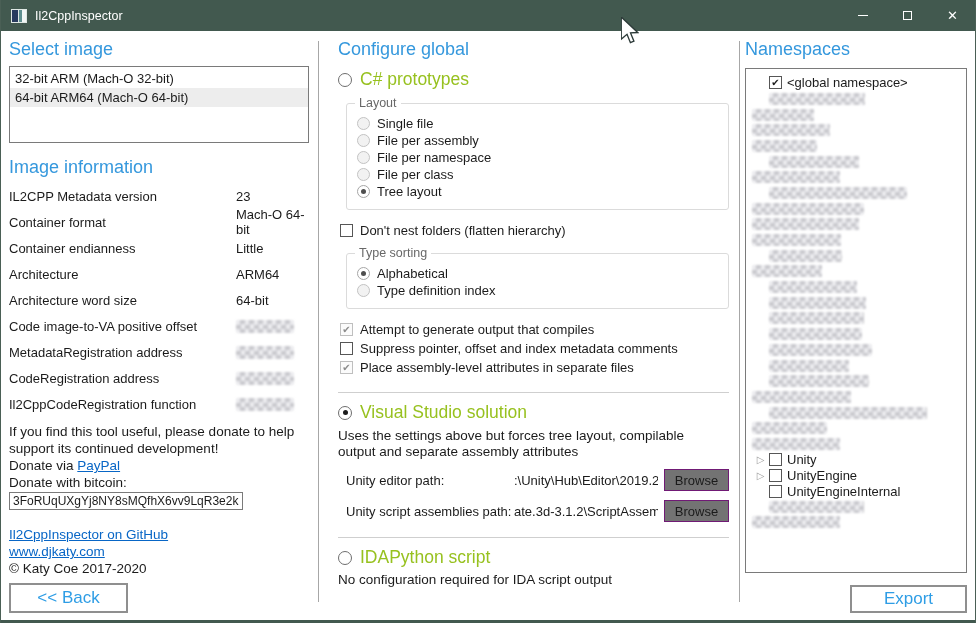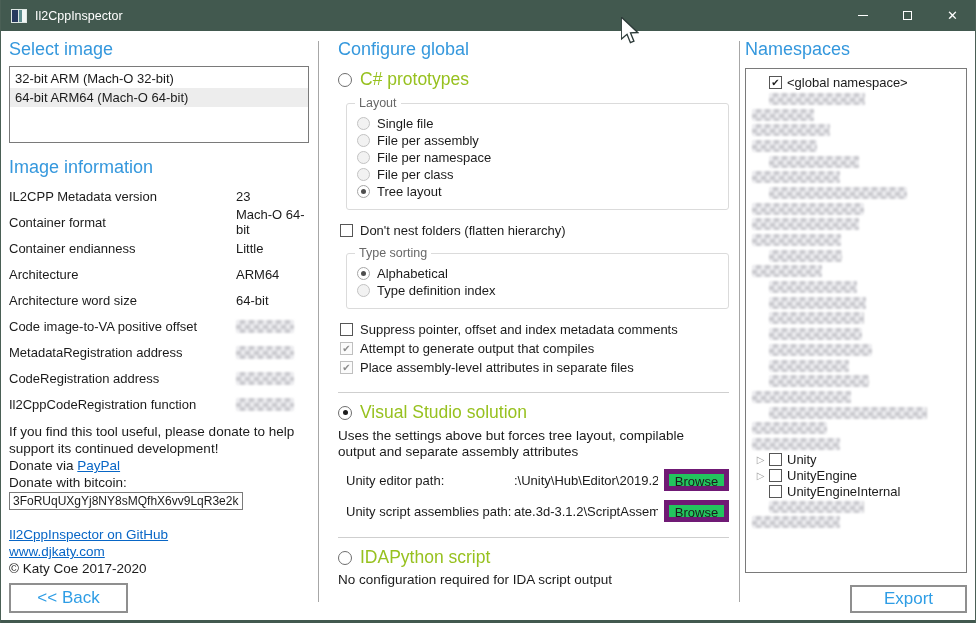--- a/index.html
+++ b/index.html
@@ -58,21 +58,21 @@
   .groupbox-label { position:absolute; top:-8px; left:8px; background:#fff; padding:0 4px; font-size:12.5px; color:#686868; }
   .opt-row { display:flex; align-items:center; gap:7px; height:17px; font-size:13px; }
   .cb-row { display:flex; align-items:center; gap:7px; height:19px; font-size:13px; }
   .flatten-row { margin:11px 0 0 2px;text-align:right; }
   .out-checks { margin:11px 0 0 2px; }
   .hr { border-top:1px solid #cfcfcf; margin-top:15px; }
   .vs-desc { font-size:13.5px; line-height:16px; margin-top:5px; width:382px; }
   .field-row { display:flex; align-items:center; margin:9px 0 0 8px; }
   .field-label { width:168px; flex:none; font-size:13px; }
   .field-value { flex:1; text-align:right; font-size:13px; white-space:nowrap; overflow:hidden; margin-right:6px; }
-  .browse-btn { width:65px; height:22px; background:#22c55e; border:5px solid #701a75; font-family:"Liberation Sans",sans-serif; font-size:13px; color:#1b1b1b; cursor:pointer; flex:none; }
+  .browse-btn { width:65px; height:22px; background:#737373; border:1px solid #701a75; font-family:"Liberation Sans",sans-serif; font-size:13px; color:#1b1b1b; cursor:pointer; flex:none; }
   .ida-desc { font-size:13.5px; margin-top:4px; }
   
   .ns-list { margin-top:8px; height:505px; border:1px solid #7a7a7a; padding:4px 0 0 6px; overflow:hidden; }
   .ns-row { display:flex; align-items:center; height:15.7px; font-size:13px; white-space:nowrap; }
   .ns-row.tall { height:18px; }
   .expander { width:17px; flex:none; color:#a0a0a0; font-size:10px; text-align:center; visibility:hidden; }
   .expander.show { visibility:visible; }
   .ns-cb { margin-right:5px; }
   .ns-pix { height:12px; }
   .export-btn { right:0; width:117px; height:28px; }
@@ -228,26 +228,26 @@
             <span>Alphabetical</span>
           </div>
           <div class="opt-row">
             <span class="radio disabled"></span>
             <span>Type definition index</span>
           </div>
       </div>
 
       <div class="out-checks">
         <div class="cb-row">
+            <span class="cb checked disabled"></span>
+            <span>Attempt to generate output that compiles</span>
+          </div>
+          <div class="cb-row">
             <span class="cb"></span>
             <span>Suppress pointer, offset and index metadata comments</span>
-          </div>
-          <div class="cb-row">
-            <span class="cb checked disabled"></span>
-            <span>Attempt to generate output that compiles</span>
           </div>
           <div class="cb-row">
             <span class="cb checked disabled"></span>
             <span>Place assembly-level attributes in separate files</span>
           </div>
       </div>
 
       <div class="hr"></div>
 
       <div class="radio-head">

